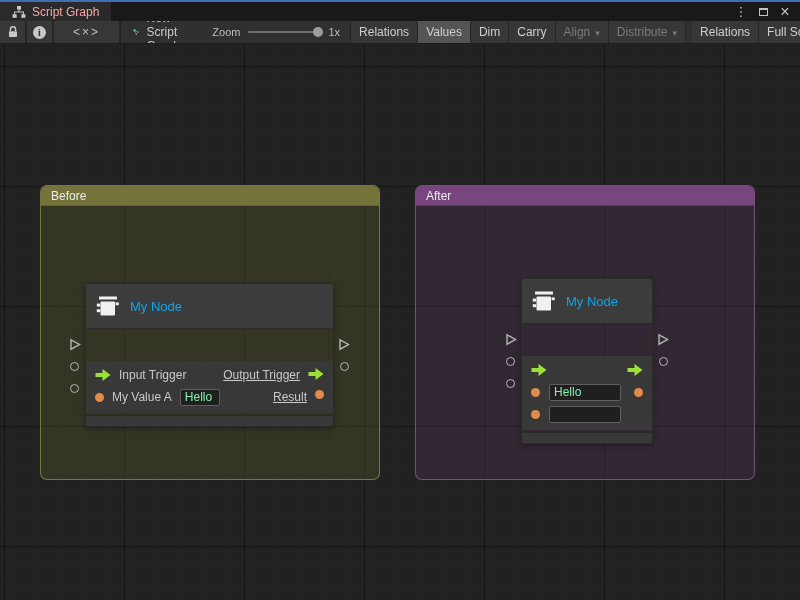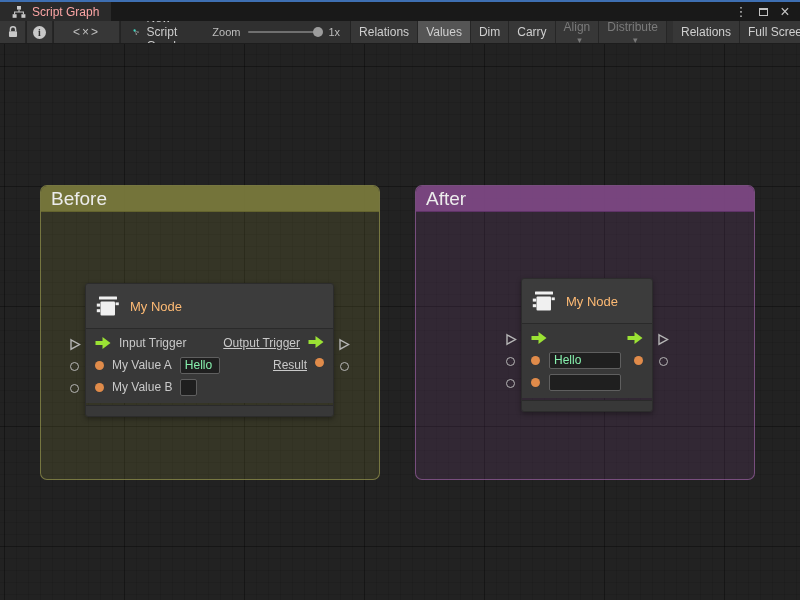--- a/index.html
+++ b/index.html
@@ -16,21 +16,21 @@
   .maximize-box { width:9px; height:8px; border:1.5px solid #c2c2c2; border-top-width:2.5px; }
 
   
   .toolbar { position:absolute; top:21px; left:0; width:800px; height:23px; background:#303030;
     border-bottom:1px solid #1d1d1d; display:flex; align-items:stretch; overflow:hidden; z-index:4; }
   .tb-btn { flex:0 0 auto; display:flex; align-items:center; justify-content:center; padding:0 8px;
     background:#373737; border-right:1px solid #262626; color:#cfcfcf; font-size:12px; white-space:nowrap; }
   .tb-btn.icon-only { width:26px; padding:0; }
   .tb-btn.wide { width:66px; }
   .tb-btn.active { background:#555555; }
-  .tb-btn.disabled { color:#7a7a7a;flex-direction:column; }
+  .tb-btn.disabled { color:#7a7a7a; }
   .tb-sep { flex:0 0 1px; background:#232323; }
   .tb-space { flex:0 0 auto; }
   .info-circle { width:13px; height:13px; border-radius:50%; background:#c8c8c8; color:#303030;
     font-size:10px; font-weight:bold; display:flex; align-items:center; justify-content:center;
     font-family:"Liberation Serif","DejaVu Serif",serif; }
   .info-circle::after { content:"i"; }
   .codeview { letter-spacing:2px; color:#c0c0c0; font-size:12px; }
   .breadcrumb { display:flex; align-items:center; gap:7px; padding:0 14px 0 12px; color:#cccccc; font-size:12px; }
   .zoomctl { display:flex; align-items:center; gap:8px; padding:0 10px; color:#bdbdbd; font-size:11px; }
   .zoom-track { position:relative; width:72px; height:2px; background:#707070; border-radius:1px; }
@@ -42,33 +42,33 @@
     background-image:
       linear-gradient(to right, rgba(0,0,0,0.30) 1px, transparent 1px),
       linear-gradient(to bottom, rgba(0,0,0,0.30) 1px, transparent 1px),
       linear-gradient(to right, rgba(0,0,0,0.10) 1px, transparent 1px),
       linear-gradient(to bottom, rgba(0,0,0,0.10) 1px, transparent 1px);
     background-size:120px 120px,120px 120px,12px 12px,12px 12px;
     background-position:4px 0,0 22px,4px 0,0 22px; }
 
   
   .group { position:absolute; width:340px; height:295px; border-radius:7px; }
-  .group-header { height:26px; border-radius:6px 6px 0 0; display:flex; align-items:center;
-    padding:0 10px; font-size:19px; color:#ececec; }
+  .group-header { height:20px; border-radius:6px 6px 0 0; display:flex; align-items:center;
+    padding:0 10px; font-size:12px; color:#ececec; }
   .group.before { left:40px; top:141px; background:rgba(150,150,62,0.17); border:1px solid rgba(175,175,90,0.55); }
   .group.before .group-header { background:rgba(125,125,62,0.88); border-bottom:1px solid rgba(90,90,40,0.6); }
   .group.after { left:415px; top:141px; background:rgba(150,80,160,0.15); border:1px solid rgba(190,115,200,0.5); }
   .group.after .group-header { background:rgba(126,72,132,0.92); border-bottom:1px solid rgba(80,40,88,0.6); }
 
   
   .node { position:absolute; border:1px solid #2c2c2c; border-radius:3px; background:transparent;
     box-shadow:0 2px 5px rgba(0,0,0,0.35); }
   .node-header { height:45px; background:#3c3c3c; border-bottom:1px solid #2a2a2a; border-radius:2px 2px 0 0;
-    display:flex; align-items:center; gap:9px; padding:0 10px; color:#fdba74; font-size:13px; }
-  .node-body { background:#383838; padding:3px 0 5px 0; }
+    display:flex; align-items:center; gap:9px; padding:0 10px; color:#0ea5e9; font-size:13px; }
+  .node-body { background:#383838; padding:3px 0 5px 0;margin-top:32px; }
   .node-row { height:22px; display:flex; align-items:center; padding:0 9px; color:#c9c9c9; font-size:12px; }
   .node-row .right { margin-left:auto; display:flex; align-items:flex-start;text-decoration:underline; }
   .node-footer { height:11px; background:#383838; margin-top:2px; border-radius:0 0 2px 2px; border-top:1px solid #2a2a2a; }
   .node.before-node { left:85px; top:239px; width:249px; }
   .node.after-node  { left:521px; top:234px; width:132px; }
 
   .flow-arrow { width:16px; height:12px; flex:0 0 auto; }
   .gap8 { margin-right:8px; } .lgap8 { margin-left:8px; }
   .data-dot { width:9px; height:9px; border-radius:50%; background:#e08b4a; flex:0 0 auto; }
   .port-field { height:17px; background:#1f1f1f; border:1px solid #5f5f5f; border-radius:2px;
@@ -216,25 +216,20 @@
         </div>
         <div class="node-row">
           <span class="data-dot gap8"></span>
           <span>My Value A</span>
           <input class="port-field w40 lgap8" value="Hello" style="">
           <span class="right">
             <span>Result</span>
             <span class="data-dot lgap8"></span>
           </span>
         </div>
-        <div class="node-row">
-          <span class="data-dot gap8"></span>
-          <span>My Value B</span>
-          <input class="port-field w17 lgap8" value="" style="">
-        </div>
       </div>
       <div class="node-footer"></div>
     </div>
 
     <div class="node after-node">
       <svg class="ext ext-tri l-out rowy1" viewBox="0 0 12 13">
         <path d="M2 1.8 L10.5 6.5 L2 11.2 Z" fill="none" stroke="#b5b5b5" stroke-width="1.4"></path>
         </svg>
       <div class="ext ext-circle l-out rowy2c" style="left:-16px"></div>
       <div class="ext ext-circle l-out rowy3c" style="left:-16px"></div>

